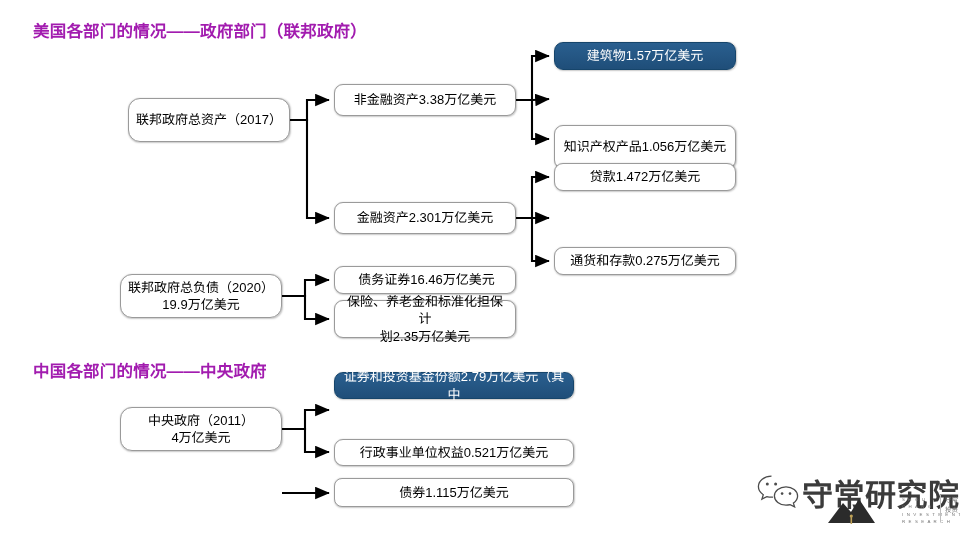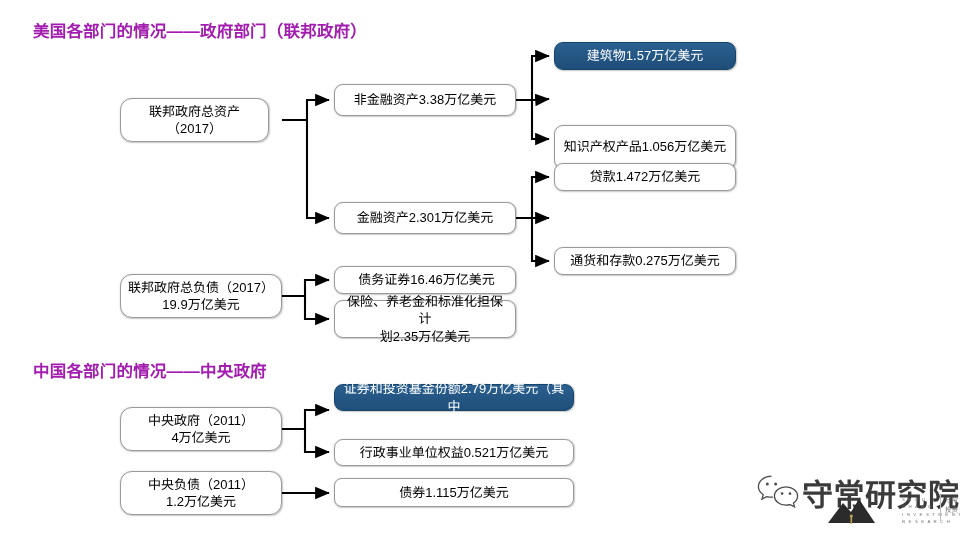--- a/index.html
+++ b/index.html
@@ -55,31 +55,31 @@
   .node.rounded-lg { border-radius: 12px; }
   .node.highlight {
     background: #1f4e79;
     background: linear-gradient(180deg, #2a5f8f 0%, #1f4e79 100%);
     border: 1px solid #16456b;
     color: #ffffff;
   }
   .node span { display: block; }
 
   
-  #n-us-assets      { left: 120px; top: 98px;  width: 149px; height: 44px; }
+  #n-us-assets      { left: 128px; top: 98px;  width: 162px; height: 44px; }
   #n-us-liab        { left: 120px; top: 274px; width: 162px; height: 44px; }
   #n-cn-gov         { left: 120px; top: 407px; width: 162px; height: 44px; }
   #n-cn-liab        { left: 120px; top: 471px; width: 162px; height: 44px; }
 
   
   #n-nonfin         { left: 334px; top: 84px;  width: 182px; height: 32px; text-align: right; }
   #n-fin            { left: 334px; top: 202px; width: 182px; height: 32px; }
   #n-debtsec        { left: 334px; top: 266px; width: 182px; height: 28px; padding-left: 9px; }
   #n-insurance      { left: 334px; top: 300px; width: 182px; height: 38px; }
-  #n-securities     { left: 334px; top: 384px; width: 240px; height: 27px; }
+  #n-securities     { left: 334px; top: 372px; width: 240px; height: 27px; }
   #n-admin          { left: 334px; top: 439px; width: 240px; height: 27px; }
   #n-bonds          { left: 334px; top: 478px; width: 240px; height: 29px; border-radius: 8px; }
 
   
   #n-buildings      { left: 554px; top: 42px;  width: 182px; height: 28px; }
   #n-equipment      { left: 554px; top: 85px;  width: 182px; height: 28px; }
   #n-ip             { left: 554px; top: 125px; width: 182px; height: 44px; }
   #n-loans          { left: 554px; top: 163px; width: 182px; height: 28px; }
   #n-receivable     { left: 554px; top: 204px; width: 182px; height: 28px; }
   #n-currency       { left: 554px; top: 247px; width: 182px; height: 28px; }
@@ -192,38 +192,32 @@
   </svg>
 
   <div class="node rounded-lg" id="n-us-assets">
     <div>
       <span>联邦政府总资产（2017）</span>
     </div>
   </div>
 
   <div class="node rounded-lg" id="n-us-liab">
     <div>
-      <span>联邦政府总负债（2017）</span>
+      <span>联邦政府总负债（2020）</span>
       <span>19.9万亿美元</span>
     </div>
   </div>
 
   <div class="node rounded-lg" id="n-cn-gov">
     <div>
       <span>中央政府（2011）</span>
       <span>4万亿美元</span>
     </div>
   </div>
 
-  <div class="node rounded-lg" id="n-cn-liab">
-    <div>
-      <span>中央负债（2011）</span>
-      <span>1.2万亿美元</span>
-    </div>
-  </div>
 
   <div class="node" id="n-nonfin">非金融资产3.38万亿美元</div>
 
   <div class="node" id="n-fin">金融资产2.301万亿美元</div>
 
   <div class="node" id="n-debtsec">债务证券16.46万亿美元</div>
 
   <div class="node" id="n-insurance">
     <div>
       <span>保险、养老金和标准化担保计</span>

